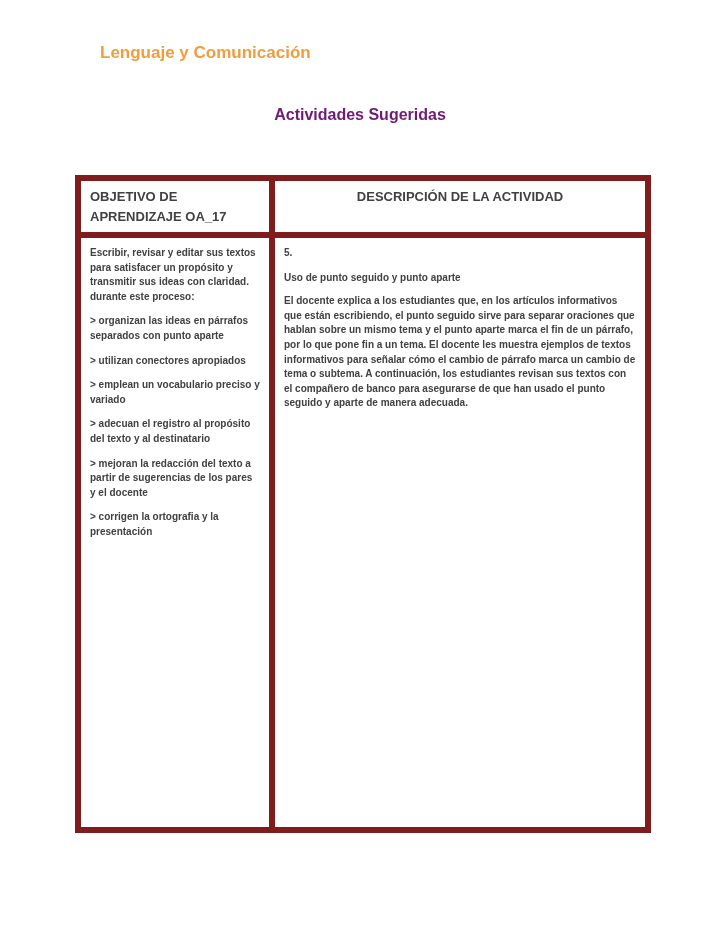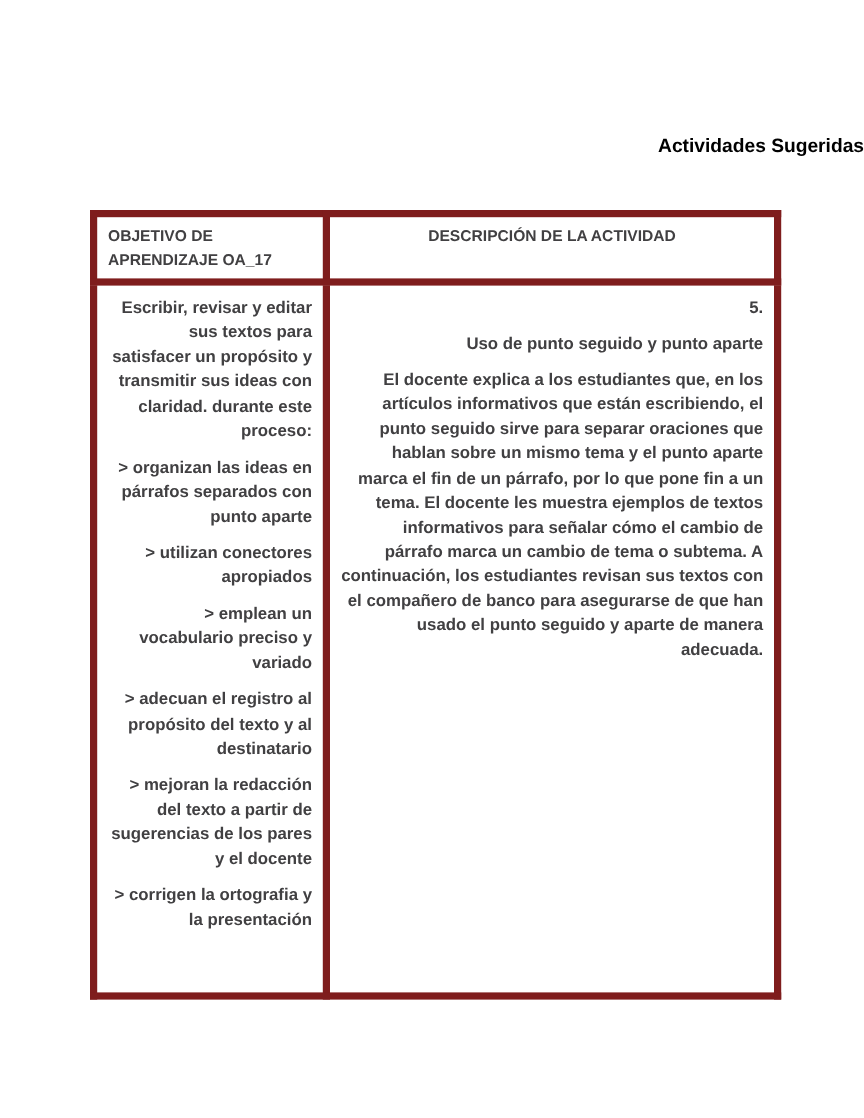--- a/index.html
+++ b/index.html
@@ -42,25 +42,25 @@
   }
   .unit-label, .oa-label {
     color: #F09E3D;
     font-size: 16px;
     font-weight: bold;
     line-height: 1.35;
   }
 
   
   .page-title {
-    text-align: right;
-    color: #000000;
+    text-align: center;
+    color: #701a75;
     font-size: 16px;
     font-weight: bold;
-    margin-top: 72px;
+    margin-top: 42px;
   }
 
   
   .activity-table {
     position: absolute;
     left: 75px;
     top: 175px;
     width: 570px;
     border-collapse: collapse;
     table-layout: fixed;
@@ -80,41 +80,41 @@
     font-weight: bold;
     line-height: 1.5;
     height: 50px;
   }
   th.objective-header { text-align: left; }
   th.objective-header .hdr-text { display: inline-block; max-width: 158px; }
   th.description-header { text-align: center; }
 
   .activity-table td {
     height: 595px;
-    font-size: 14px;
+    font-size: 10px;
     line-height: 1.46;
     color: #414042;
-    text-align: right;
   }
   td.objective-cell { font-weight: bold; }
   td.objective-cell p { margin: 0 0 10px 0; }
   td.objective-cell p.intro { margin-top: 2px; }
 
   td.description-cell p { margin: 0 0 10px 0; }
   td.description-cell .activity-number { font-weight: bold; margin-top: 2px; }
   td.description-cell .activity-title { font-weight: bold; margin-bottom: 9px; }
   td.description-cell .activity-text { font-weight: bold; }
 </style>
 </head>
 <body>
 
 <div class="page">
 
   <div class="doc-header">
     <div class="left">
+      <div class="subject-title">Lenguaje y Comunicación</div>
     </div>
   </div>
 
   <div class="page-title">Actividades Sugeridas</div>
 
   <table class="activity-table">
     <colgroup>
       <col class="col-objective">
       <col class="col-description">
     </colgroup>

